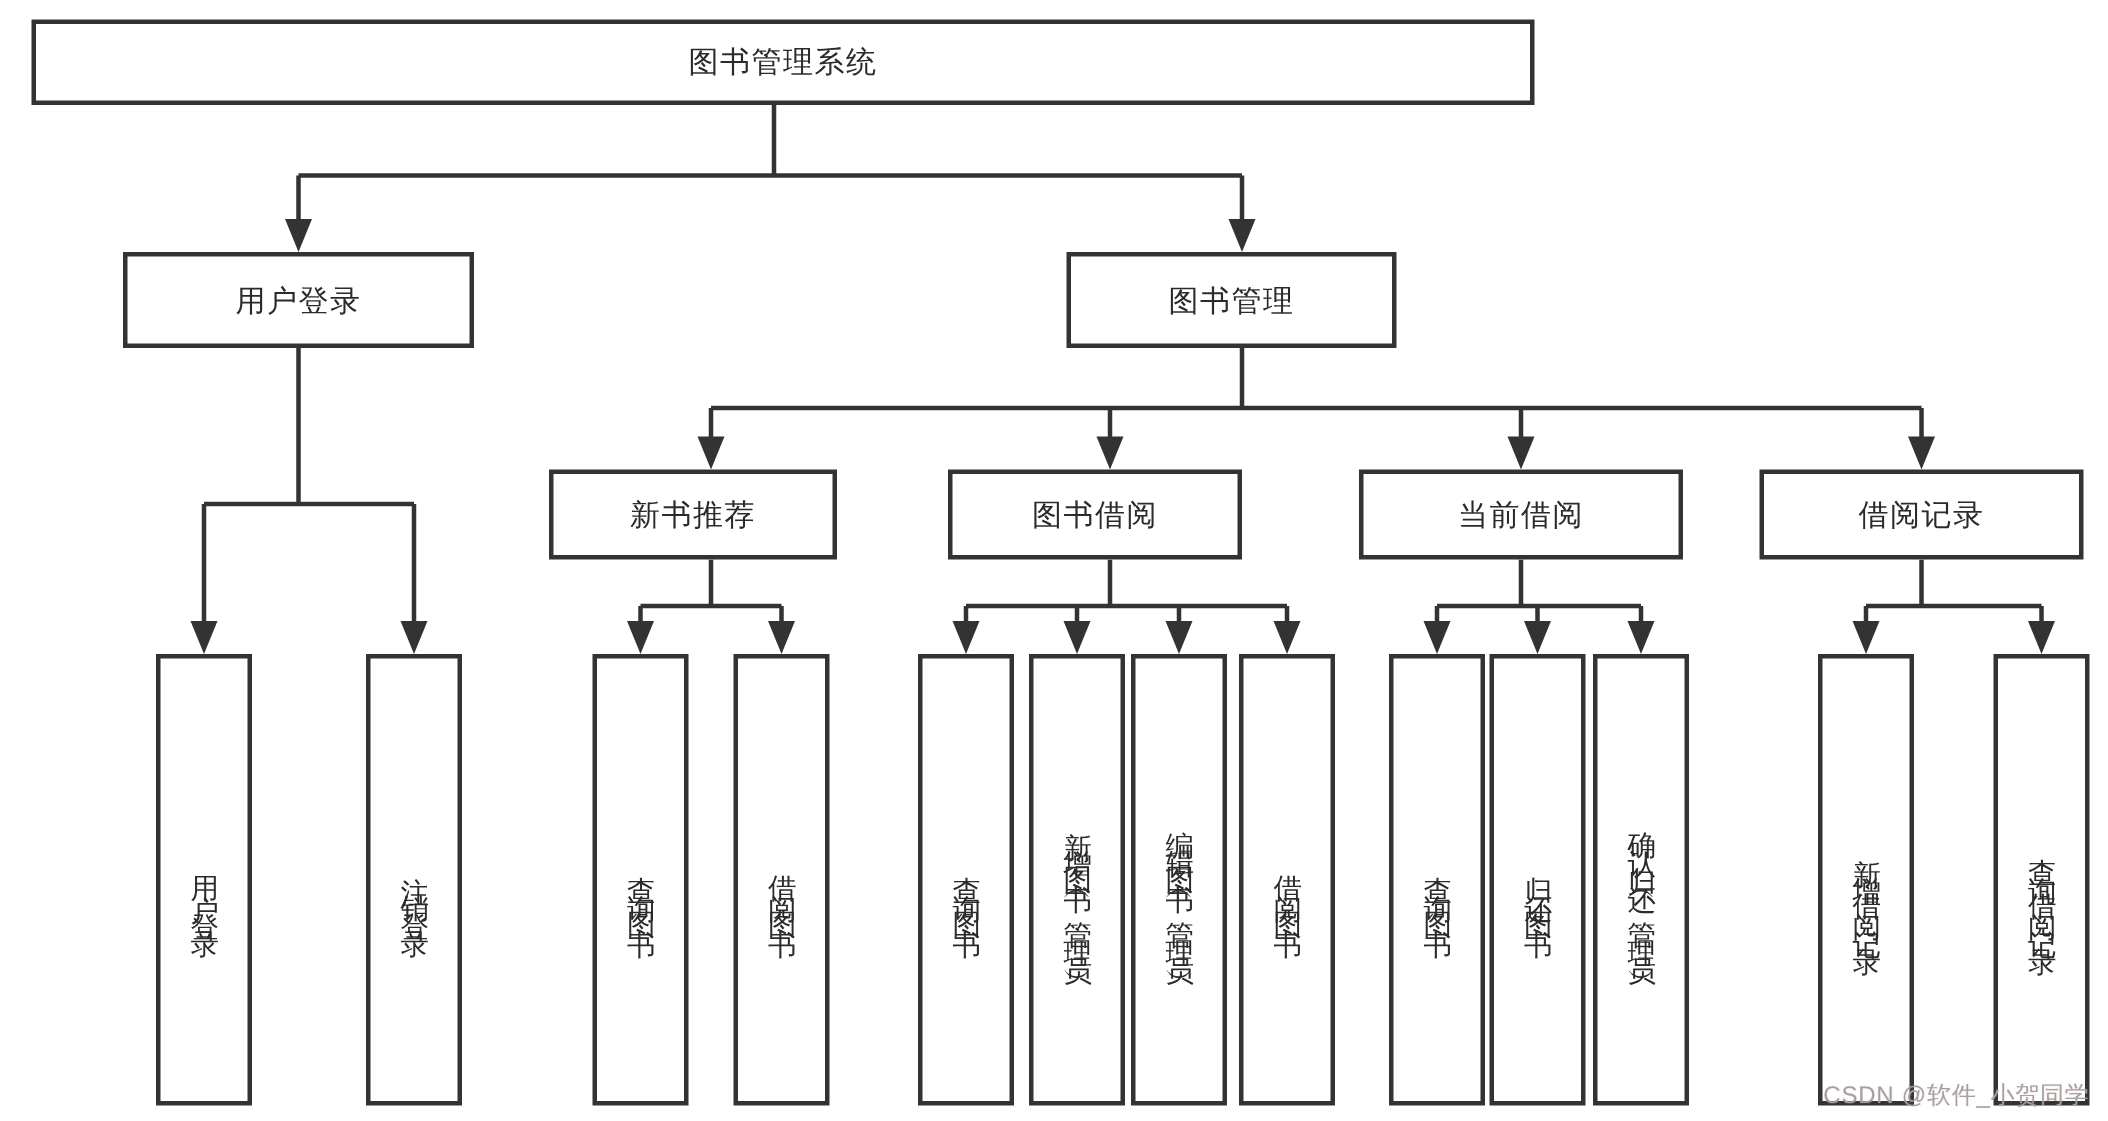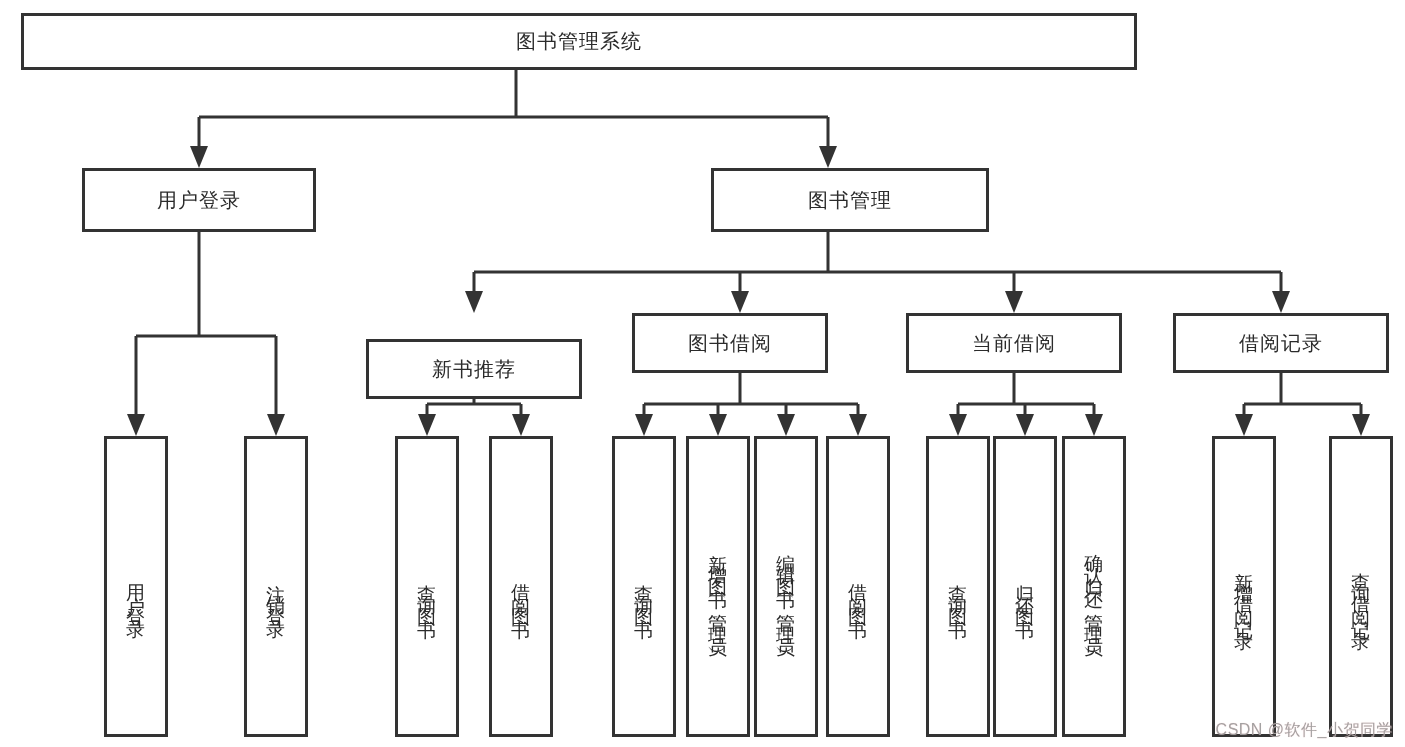--- a/index.html
+++ b/index.html
@@ -80,32 +80,32 @@
       <polygon points="777,414 795,414 786,436"></polygon>
       <polygon points="849,414 867,414 858,436"></polygon>
       <polygon points="949,414 967,414 958,436"></polygon>
       <polygon points="1016,414 1034,414 1025,436"></polygon>
       <polygon points="1085,414 1103,414 1094,436"></polygon>
       <polygon points="1235,414 1253,414 1244,436"></polygon>
       <polygon points="1352,414 1370,414 1361,436"></polygon>
     </g>
   </svg>
 
-  <div class="node" style="left:21px;top:13px;width:1116px;height:57px;">
+  <div class="node" style="left:21px;top:13px;width:1002px;height:57px;">
     <span class="h-label">图书管理系统</span>
   </div>
 
   <div class="node" style="left:82px;top:168px;width:234px;height:64px;">
     <span class="h-label">用户登录</span>
   </div>
-  <div class="node" style="left:711px;top:168px;width:278px;height:64px;">
+  <div class="node" style="left:711px;top:168px;width:220px;height:64px;">
     <span class="h-label">图书管理</span>
   </div>
 
-  <div class="node" style="left:366px;top:313px;width:216px;height:60px;margin-top:26px;">
+  <div class="node" style="left:366px;top:313px;width:192px;height:60px;">
     <span class="h-label">新书推荐</span>
   </div>
   <div class="node" style="left:632px;top:313px;width:196px;height:60px;">
     <span class="h-label">图书借阅</span>
   </div>
   <div class="node" style="left:1173px;top:313px;width:216px;height:60px;">
     <span class="h-label">借阅记录</span>
   </div>
   <div class="node" style="left:906px;top:313px;width:216px;height:60px;">
     <span class="h-label">当前借阅</span>

